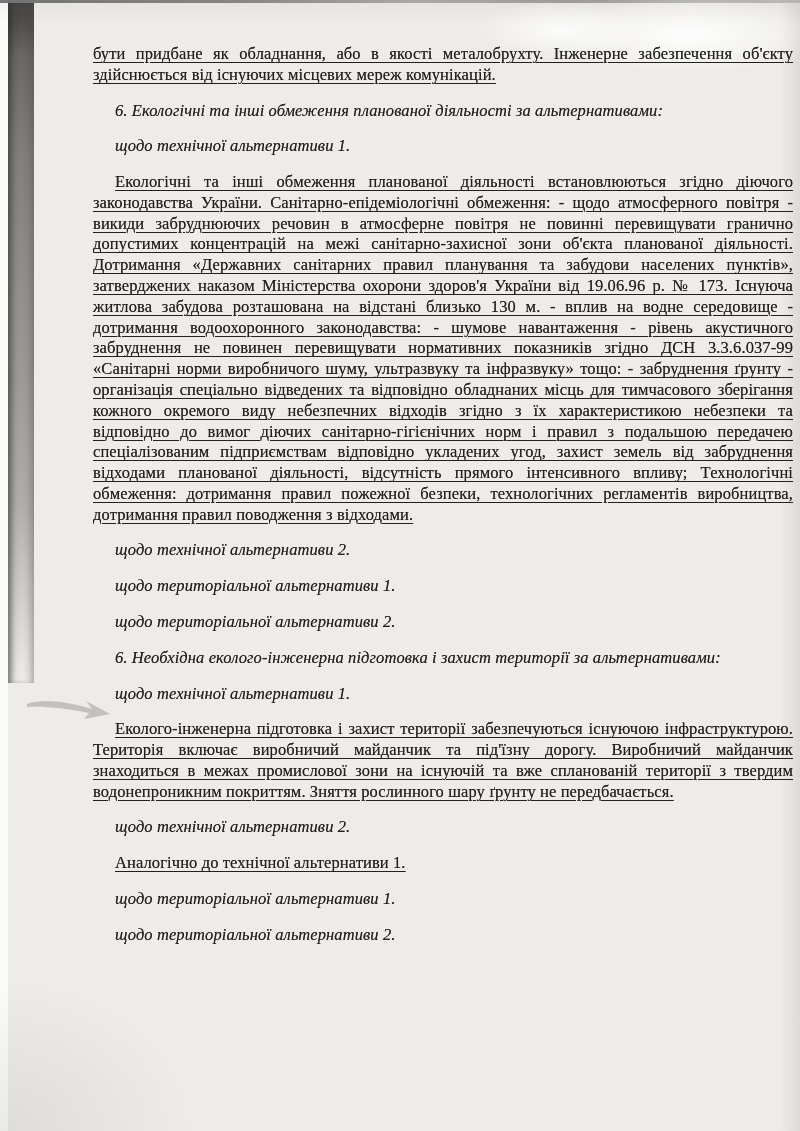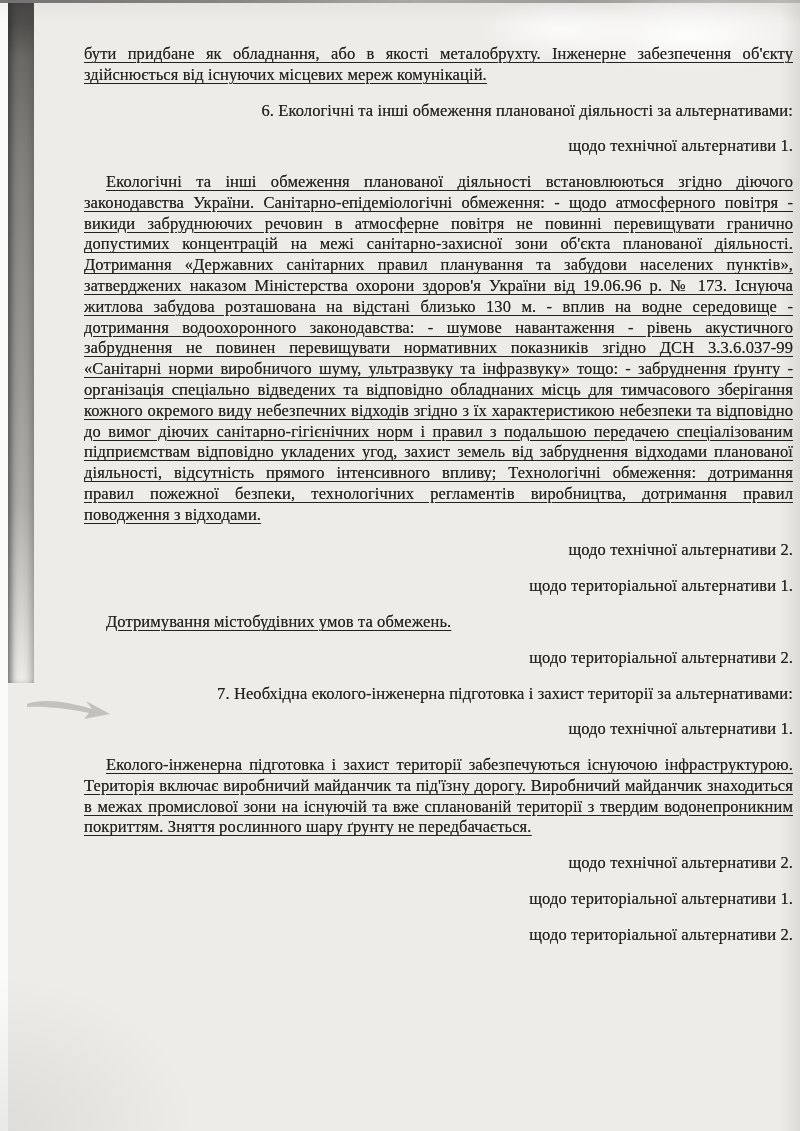--- a/index.html
+++ b/index.html
@@ -36,33 +36,33 @@
     background:
       radial-gradient(ellipse 190px 55px at 86% 35px,rgba(255,255,255,.95),rgba(255,255,255,0) 70%),
       radial-gradient(ellipse 120px 40px at 70% 30px,rgba(255,255,255,.8),rgba(255,255,255,0) 70%),
       radial-gradient(ellipse 280px 220px at 0% 100%,rgba(125,123,117,.14),rgba(125,123,117,0) 70%),
       linear-gradient(to left,rgba(140,138,134,.18),rgba(140,138,134,0) 2.5%),
       linear-gradient(to bottom,rgba(150,148,144,.10),rgba(150,148,144,0) 2%);
   }
   .smudge{position:absolute;left:26px;top:692px;pointer-events:none;}
   
   .text-block{
-    position:absolute;left:84px;right:7px;top:44px;
+    position:absolute;left:93px;right:7px;top:44px;
     font-size:16.5px;line-height:1.26;
     text-shadow:0 0 .6px rgba(35,33,32,.65);
     letter-spacing:.1px;
   }
   .para{margin:0 0 15px 0;text-align:justify;text-indent:22px;}
   .para.no-indent{text-indent:0;}
   .para.u{
     text-decoration:underline;
     text-decoration-thickness:1.2px;
     text-underline-offset:3px;
   }
-  .para.label{text-align:right;}
+  .para.label{text-align:left;font-style:italic;}
 </style>
 </head>
 <body>
 
 <div class="left-gutter"></div>
 <div class="binding-strip"></div>
 <div class="top-edge"></div>
 <svg class="smudge" width="96" height="34">
   <path d="M1,12 C18,6 42,10 66,17 L60,9 L84,22 L58,27 L63,21 C40,16 16,14 1,15 Z" fill="#b4b2ae" opacity="0.75"></path>
 </svg>
@@ -73,28 +73,28 @@
   <p class="para u no-indent">бути придбане як обладнання, або в якості металобрухту. Інженерне забезпечення об'єкту здійснюється від існуючих місцевих мереж комунікацій.</p>
 
   <p class="para label">6. Екологічні та інші обмеження планованої діяльності за альтернативами:</p>
 
   <p class="para label">щодо технічної альтернативи 1.</p>
   <p class="para u">Екологічні та інші обмеження планованої діяльності встановлюються згідно діючого законодавства України. Санітарно-епідеміологічні обмеження: - щодо атмосферного повітря - викиди забруднюючих речовин в атмосферне повітря не повинні перевищувати гранично допустимих концентрацій на межі санітарно-захисної зони об'єкта планованої діяльності. Дотримання «Державних санітарних правил планування та забудови населених пунктів», затверджених наказом Міністерства охорони здоров'я України від 19.06.96 р. № 173. Існуюча житлова забудова розташована на відстані близько 130 м. - вплив на водне середовище - дотримання водоохоронного законодавства: - шумове навантаження - рівень акустичного забруднення не повинен перевищувати нормативних показників згідно ДСН 3.3.6.037-99 «Санітарні норми виробничого шуму, ультразвуку та інфразвуку» тощо: - забруднення ґрунту - організація спеціально відведених та відповідно обладнаних місць для тимчасового зберігання кожного окремого виду небезпечних відходів згідно з їх характеристикою небезпеки та відповідно до вимог діючих санітарно-гігієнічних норм і правил з подальшою передачею спеціалізованим підприємствам відповідно укладених угод, захист земель від забруднення відходами планованої діяльності, відсутність прямого інтенсивного впливу; Технологічні обмеження: дотримання правил пожежної безпеки, технологічних регламентів виробництва, дотримання правил поводження з відходами.</p>
 
   <p class="para label">щодо технічної альтернативи 2.</p>
 
   <p class="para label">щодо територіальної альтернативи 1.</p>
-  <p class="para u">Дотримування містобудівних умов та обмежень.</p>
 
   <p class="para label">щодо територіальної альтернативи 2.</p>
 
-  <p class="para label">7. Необхідна еколого-інженерна підготовка і захист території за альтернативами:</p>
+  <p class="para label">6. Необхідна еколого-інженерна підготовка і захист території за альтернативами:</p>
 
   <p class="para label">щодо технічної альтернативи 1.</p>
   <p class="para u">Еколого-інженерна підготовка і захист території забезпечуються існуючою інфраструктурою. Територія включає виробничий майданчик та під'їзну дорогу. Виробничий майданчик знаходиться в межах промислової зони на існуючій та вже спланованій території з твердим водонепроникним покриттям. Зняття рослинного шару ґрунту не передбачається.</p>
 
   <p class="para label">щодо технічної альтернативи 2.</p>
+  <p class="para u">Аналогічно до технічної альтернативи 1.</p>
 
   <p class="para label">щодо територіальної альтернативи 1.</p>
 
   <p class="para label">щодо територіальної альтернативи 2.</p>
 
 </div>
 
 </body></html>

